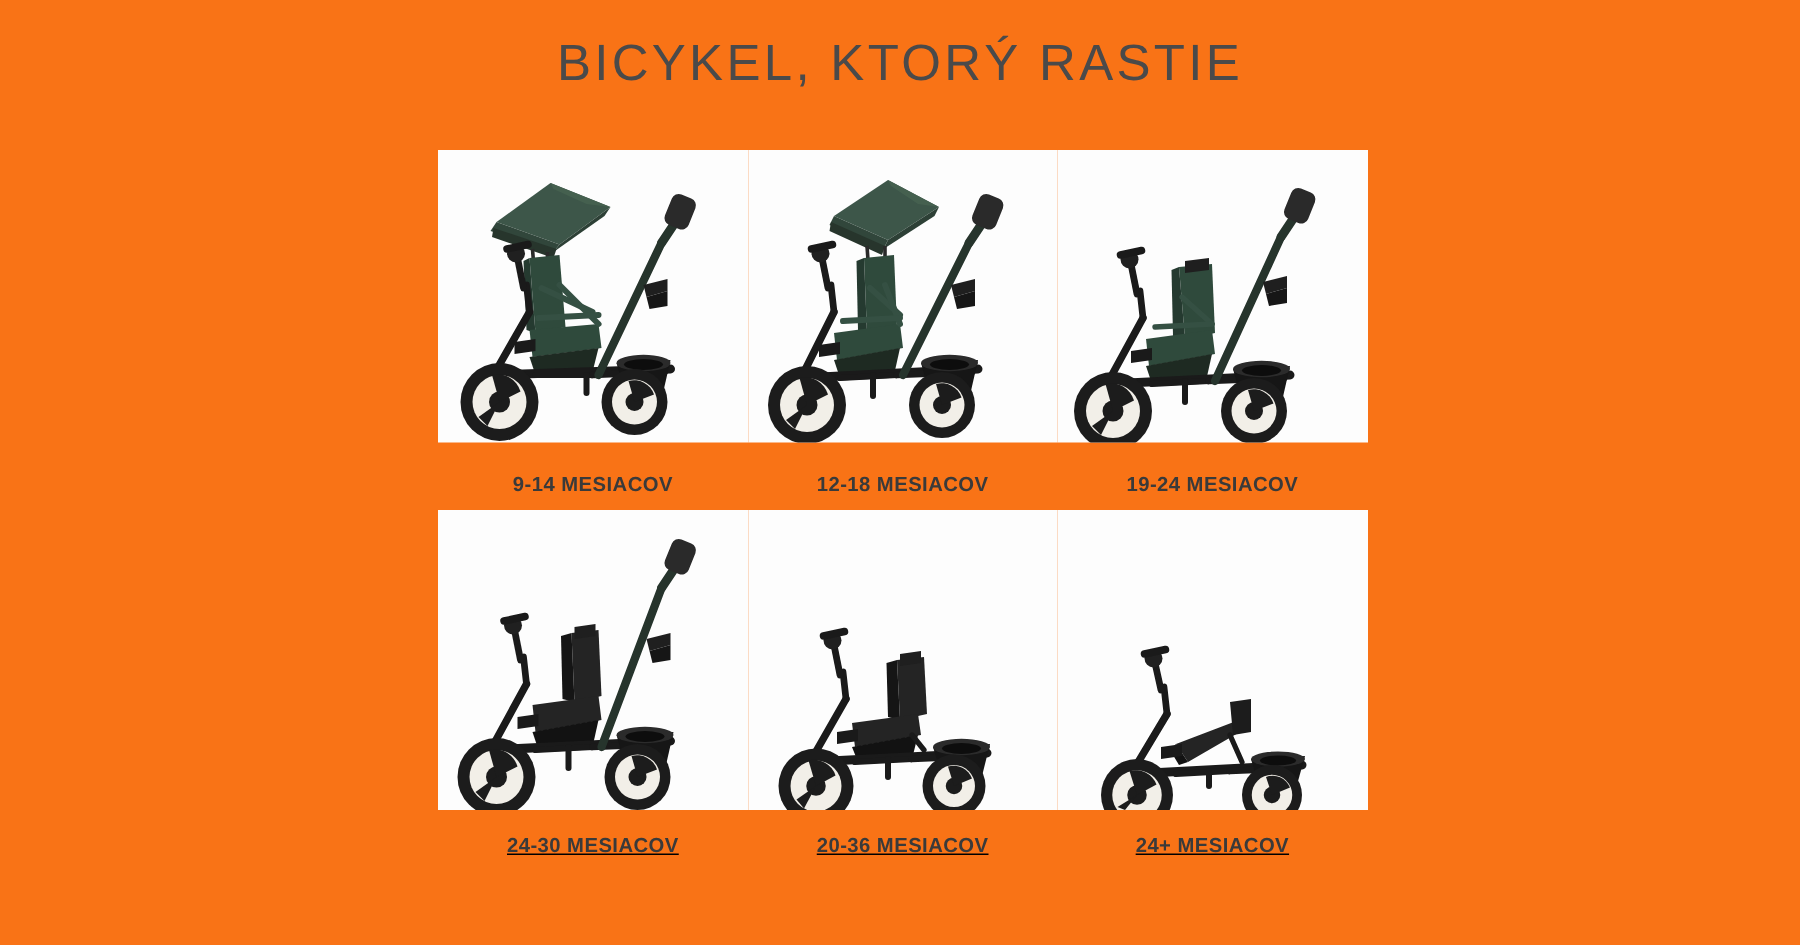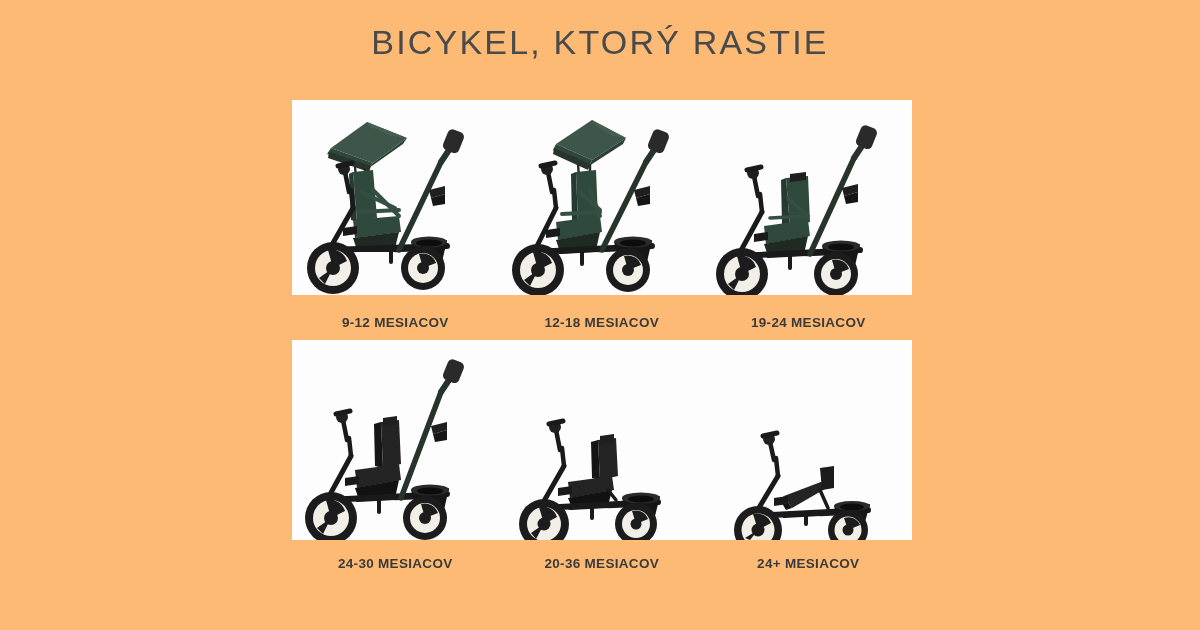--- a/index.html
+++ b/index.html
@@ -2,21 +2,21 @@
 <html><head>
 <meta charset="utf-8">
 <style>
   html,body{margin:0;padding:0;}
   body{
     width:1200px;height:630px;
     background:#ffffff;
     font-family:"Liberation Sans", sans-serif;
     overflow:hidden;
   }
-  .page{position:relative;width:1200px;height:630px;background:#fdba74;}
+  .page{position:relative;width:1200px;height:630px;background:#f97316;}
 
   
   .headline{
     position:absolute;top:22px;left:0;width:1200px;
     text-align:center;
   }
   .headline .line1{
     font-size:34px;
     font-weight:300;
     letter-spacing:2.2px;
@@ -35,21 +35,21 @@
   }
 
   
   .grid{
     position:absolute;
     top:100px;left:292px;
     width:620px;
   }
   .row{display:flex;}
   .row.row1{height:240px;}
-  .row.row2{height:245px;}
+  .row.row2{height:245px;text-decoration:underline;}
   .cell{
     width:206.5px;
     position:relative;
     display:flex;
     flex-direction:column;
     align-items:center;
   }
   .photo{
     width:206.5px;
     position:relative;
@@ -157,21 +157,21 @@
 
             <g>
               <circle cx="38" cy="168" r="26" fill="#1c1c1c"></circle>
               <circle cx="38" cy="168" r="18" fill="#f2efe8"></circle>
               <circle cx="38" cy="168" r="7" fill="#1c1c1c"></circle>
               <path d="M38,168 L52,161 A16,16 0 0,0 33,150 Z" fill="#1c1c1c"></path>
               <path d="M24,178 L38,168 L30,184 Z" fill="#1c1c1c"></path>
             </g>
           </svg>
         </div>
-        <div class="caption">9-12 MESIACOV</div>
+        <div class="caption">9-14 MESIACOV</div>
       </div>
 
       <div class="cell">
         <div class="photo">
           <svg width="200" height="195" viewBox="0 0 200 195">
             <g>
               <polygon points="54,44 90,20 124,38 90,60" fill="#3d5649"></polygon>
               <polygon points="54,44 90,60 87,66 51,50" fill="#31463b"></polygon>
               <polygon points="124,38 90,60 87,66 121,44" fill="#2d4036"></polygon>
               <polygon points="90,20 124,38 110,36 92,24" fill="#45604f"></polygon>

